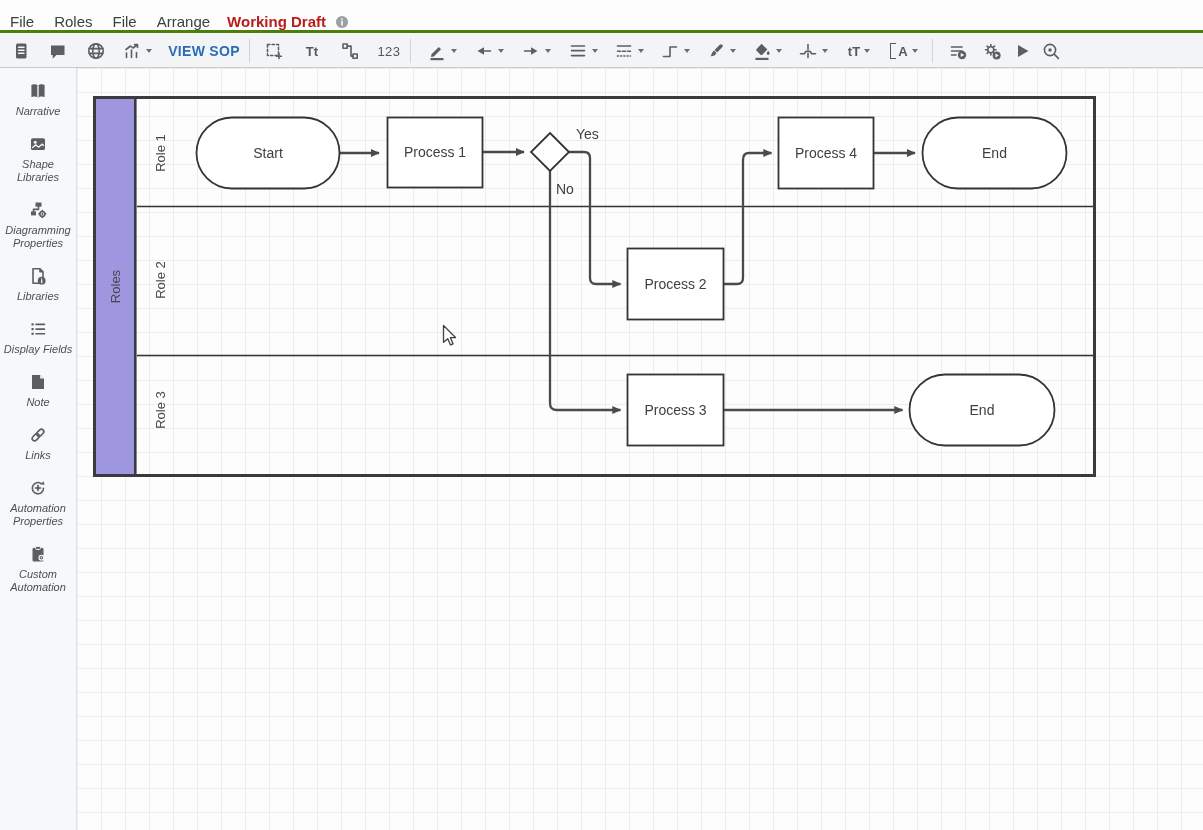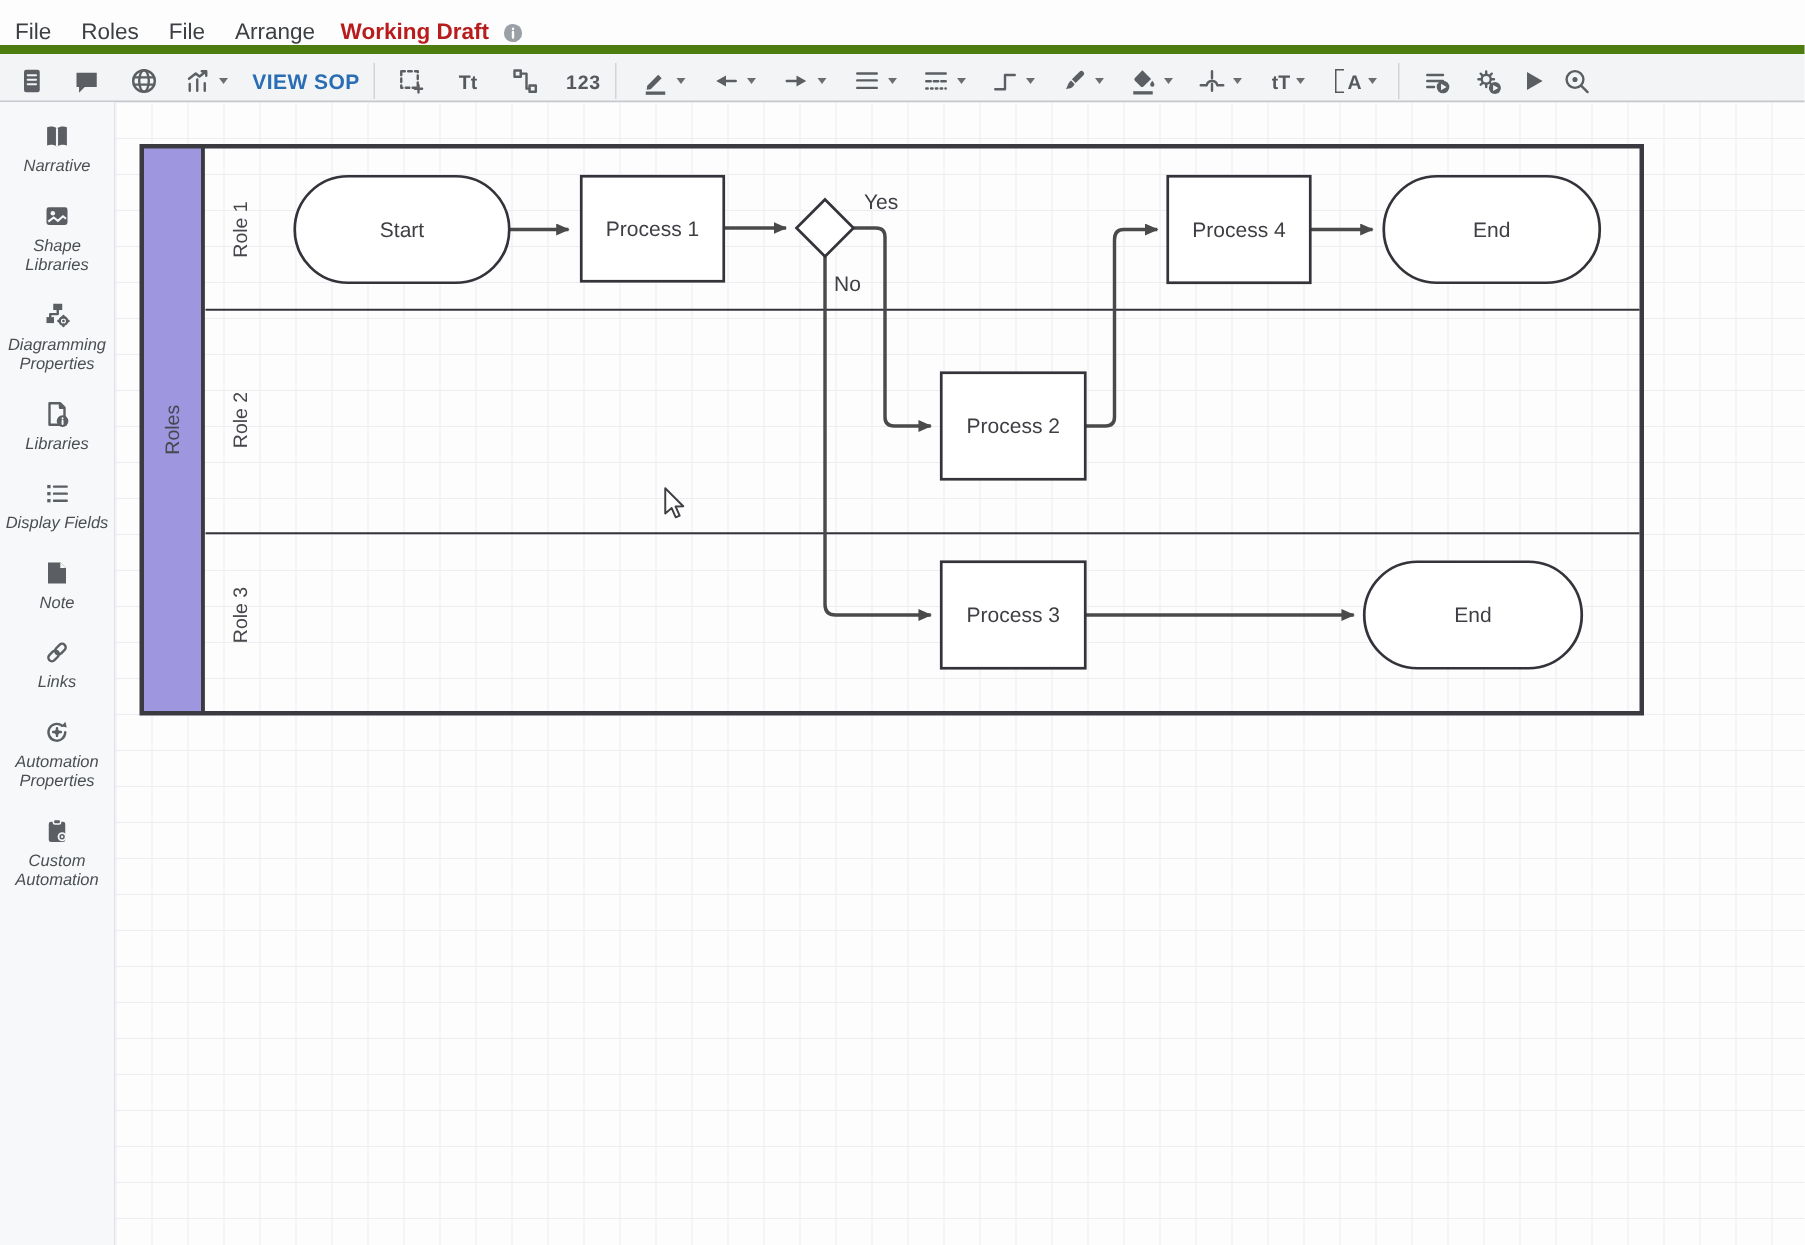--- a/index.html
+++ b/index.html
@@ -2,30 +2,30 @@
 <html><head>
 <meta charset="utf-8">
 <style>
   html,body{margin:0;padding:0;}
   body{width:1203px;height:830px;overflow:hidden;font-family:"Liberation Sans",sans-serif;background:#fff;position:relative;}
   .menubar{position:absolute;left:0;top:0;width:100%;height:30px;background:#fdfdfd;display:flex;align-items:flex-end;padding-left:10px;box-sizing:border-box;}
   .mitem{font-size:15px;color:#3c4043;margin-right:20px;cursor:default;}
   .mitem.arrange{margin-right:17px;}
   .mstatus{font-size:15px;font-weight:700;color:#b91c1c;margin-right:8px;}
   .info-ic{display:inline-flex;align-items:center;}
-  .toolbar{position:absolute;left:0;top:30px;width:100%;height:38px;background:#f2f4f5;border-top:6px solid #4d7c0f;border-bottom:1px solid #c6c9cd;box-sizing:border-box;}
+  .toolbar{position:absolute;left:0;top:30px;width:100%;height:38px;background:#f2f4f5;border-top:3px solid #4d7c0f;border-bottom:1px solid #c6c9cd;box-sizing:border-box;}
   .tb{position:absolute;top:0;height:36px;display:flex;align-items:center;justify-content:center;}
   .tdiv{position:absolute;top:6px;height:24px;width:1px;background:#d2d4d8;}
   .isvg{stroke:#5b5f63;fill:none;stroke-width:1.6;stroke-linecap:round;stroke-linejoin:round;}
   .f{fill:#5b5f63;stroke:none;}
   .wf{stroke:#f2f4f5;fill:none;stroke-width:1.4;stroke-linecap:round;}
   .caret{width:0;height:0;border-left:3.6px solid transparent;border-right:3.6px solid transparent;border-top:4.2px solid #6a6e73;margin-left:4px;}
   .viewsop{font-size:14px;font-weight:600;letter-spacing:.3px;color:#2a6db5;}
   .ticon{font-size:13px;font-weight:600;color:#55595e;}
-  .num{font-size:13px;font-weight:700;color:#55595e;letter-spacing:.5px;}
+  .num{font-size:13px;font-weight:400;color:#55595e;letter-spacing:.5px;}
   .bracket{display:inline-block;width:5px;height:14px;border:1.6px solid #55595e;border-right:none;margin-right:2px;}
   .sidebar{position:absolute;left:0;top:68px;width:76px;bottom:0;background:#f7f8f9;border-right:1px solid #dfe1e4;padding-top:13px;box-sizing:content-box;font-style:italic;}
   .sitem{display:flex;flex-direction:column;align-items:center;margin-bottom:16px;cursor:pointer;}
   .slabel{font-size:11px;line-height:13px;color:#4b4f54;text-align:center;width:72px;margin-top:4px;}
   .canvas{position:absolute;left:77px;top:68px;right:0;bottom:0;background-color:#fdfdfe;background-image:linear-gradient(to right,#ededf0 1px,transparent 1px),linear-gradient(to bottom,#ededf0 1px,transparent 1px);background-size:24px 24px;}
   .fcsvg{position:absolute;left:0;top:0;}
   .fc-text{font-family:"Liberation Sans",sans-serif;font-size:14px;fill:#3e3e44;}
   .lane-text{font-family:"Liberation Sans",sans-serif;font-size:13px;fill:#47474d;}
 </style>
 </head>

